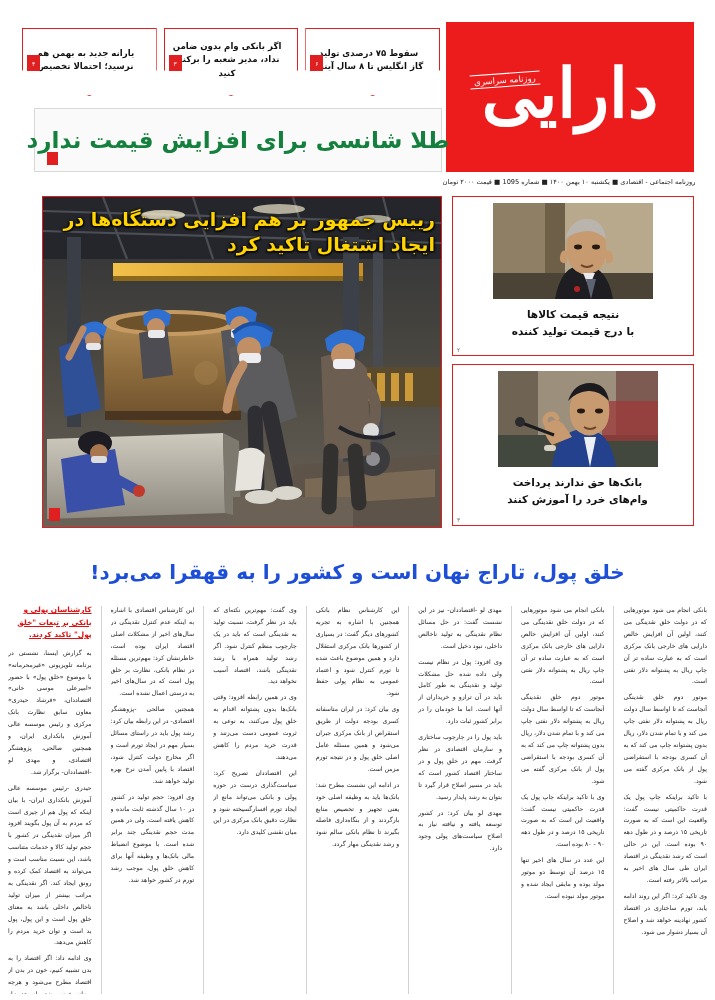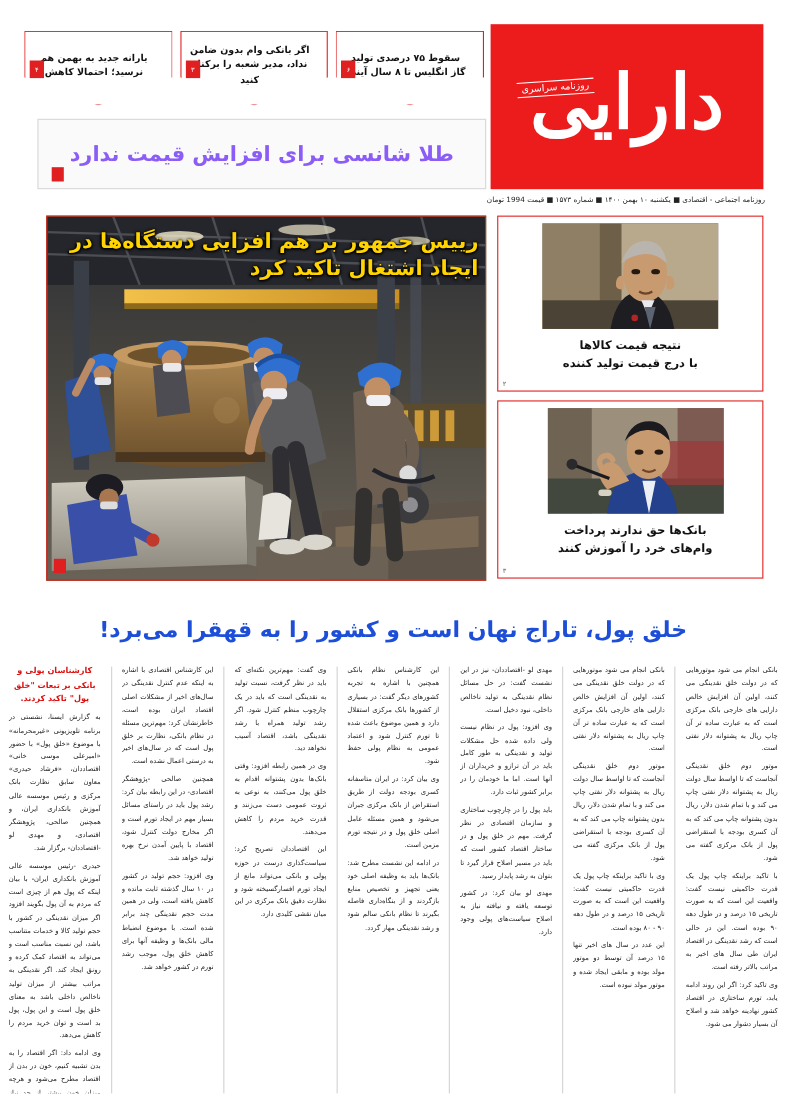--- a/index.html
+++ b/index.html
@@ -63,21 +63,21 @@
     font-size:6px;display:flex;align-items:center;justify-content:center;
   }
 
   
   .gold-bar{
     position:absolute;left:34px;top:108px;width:406px;height:62px;
     border:1px solid #d8d8d8;background:#fafafa;
     display:flex;align-items:center;justify-content:center;
   }
   .gold-bar-text{
-    font-size:19px;font-weight:bold;color:#8b5cf6;direction:rtl;
+    font-size:23px;font-weight:bold;color:#15803d;direction:rtl;
     letter-spacing:-0.4px;white-space:nowrap;
   }
   .gold-badge{
     position:absolute;left:12px;bottom:6px;width:11px;height:13px;background:#e02020;
   }
 
   
   .infoline{
     position:absolute;left:440px;top:178px;width:258px;
     font-size:6.6px;color:#222;direction:rtl;text-align:center;
@@ -143,57 +143,57 @@
     font-size:6.2px;line-height:1.92;color:#1b1b1b;
     overflow:hidden;
     position:relative;
   }
   .col p{margin:0 0 4px;text-align:justify;}
   .col.first p:first-child{}
   .divider{
     width:1px;background:#d2d2d2;flex:0 0 1px;margin-top:2px;
   }
   .kick-in-col{
-    color:#d11;font-weight:bold;
-    display:block;text-align:center;margin-bottom:5px;font-size:7.4px;line-height:1.7;
+    color:#d11;text-decoration:underline;font-weight:bold;
+    display:block;text-align:right;margin-bottom:5px;font-size:7.4px;line-height:1.7;
   }
 </style>
 </head>
 <body>
 
 <div class="page">
 
   <div class="top-area">
 
     <div class="masthead">
       <div class="masthead-title">دارایی</div>
     </div>
     <div class="masthead-sub">روزنامه سراسری</div>
 
     <div class="teasers">
       <div class="teaser">
         <div class="teaser-badge">۴</div>
-        <div class="teaser-text">یارانه جدید به بهمن هم نرسید؛ احتمالا کاهش</div>
+        <div class="teaser-text">یارانه جدید به بهمن هم نرسید؛ احتمالا تخصیص</div>
       </div>
       <div class="teaser">
         <div class="teaser-badge">۳</div>
         <div class="teaser-text">اگر بانکی وام بدون ضامن نداد، مدیر شعبه را برکنار کنید</div>
       </div>
       <div class="teaser">
         <div class="teaser-badge">۶</div>
         <div class="teaser-text">سقوط ۷۵ درصدی تولید گاز انگلیس تا ۸ سال آینده</div>
       </div>
     </div>
 
     <div class="gold-bar">
       <div class="gold-badge"></div>
       <div class="gold-bar-text">طلا شانسی برای افزایش قیمت ندارد</div>
     </div>
 
-    <div class="infoline">روزنامه اجتماعی - اقتصادی ■ یکشنبه ۱۰ بهمن ۱۴۰۰ ■ شماره ۱۵۷۳ ■ قیمت 1994 تومان</div>
+    <div class="infoline">روزنامه اجتماعی - اقتصادی ■ یکشنبه ۱۰ بهمن ۱۴۰۰ ■ شماره 1095 ■ قیمت ۲۰۰۰ تومان</div>
   </div>
 
   <div class="mid">
 
     <div class="mainphoto">
       <svg class="photo-canvas" viewBox="0 0 398 330" preserveAspectRatio="none">
         <defs>
           <linearGradient id="bgF" x1="0" y1="0" x2="0" y2="1">
             <stop offset="0%" stop-color="#2e3036"></stop>
             <stop offset="45%" stop-color="#47453f"></stop>

